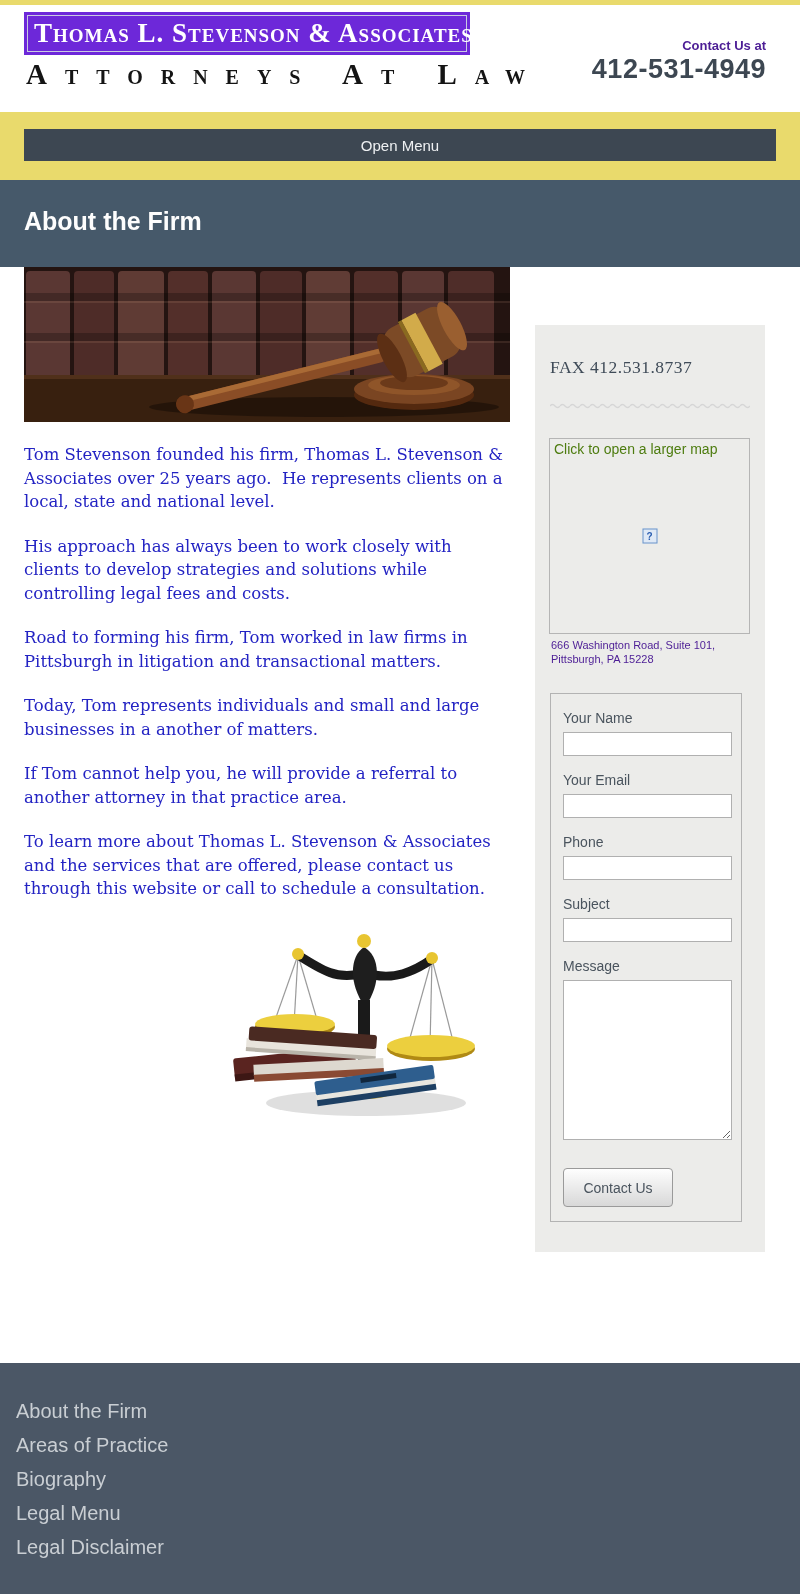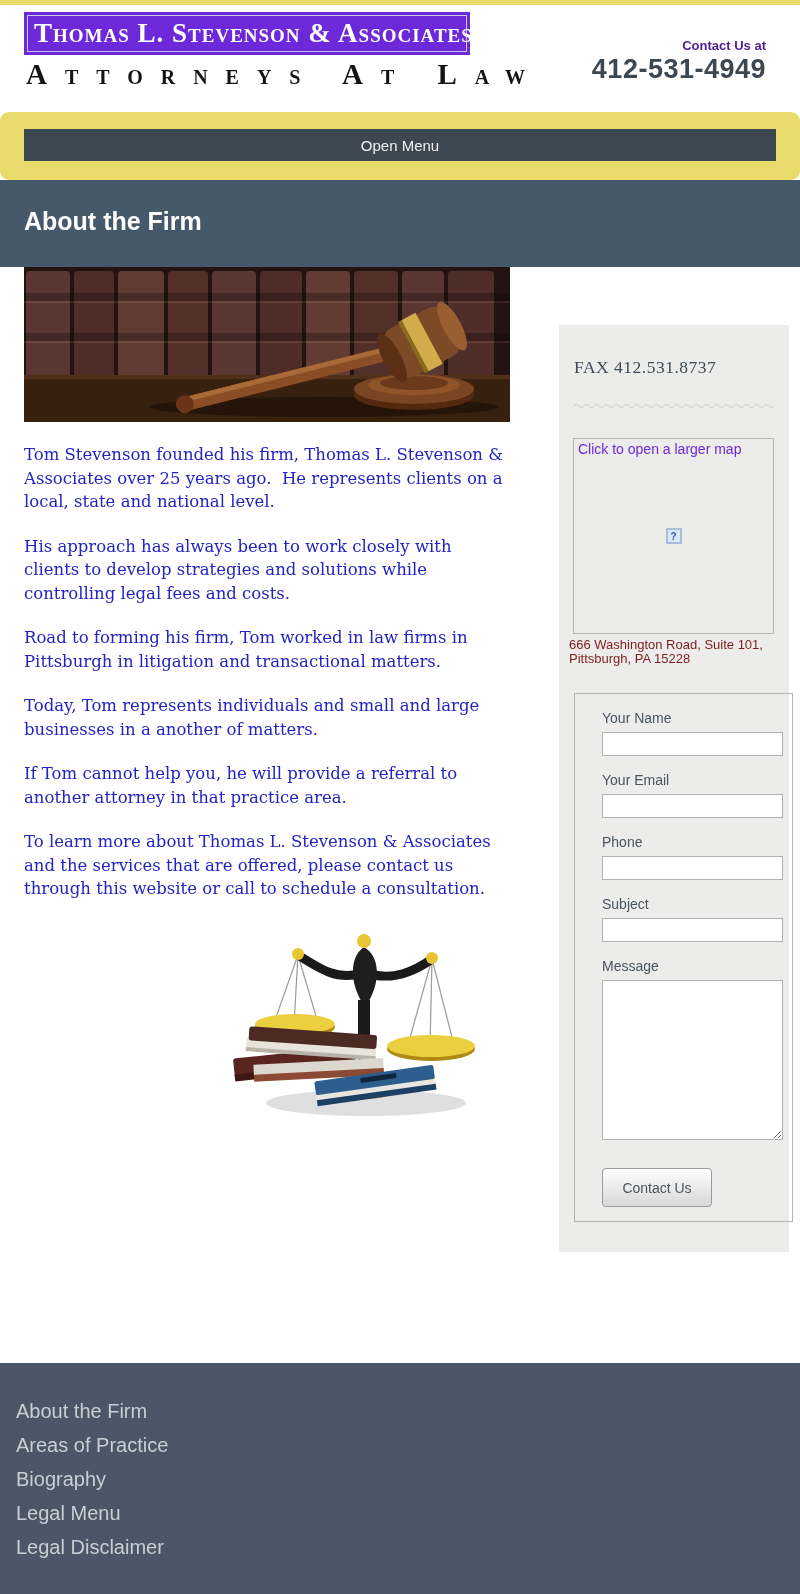--- a/index.html
+++ b/index.html
@@ -25,60 +25,60 @@
   .logo-sub {
     margin-top:3px; padding-left:2px;
     font-family:"Liberation Serif", serif; font-variant:small-caps; font-weight:bold;
     font-size:29px; color:#141414; letter-spacing:0.62em; white-space:nowrap;
   }
   .contact-block { position:absolute; right:34px; top:33px; text-align:right; }
   .contact-label { font-size:13px; font-weight:bold; color:#4c1d95; }
   .contact-phone { font-size:27px; font-weight:bold; color:#3d4752; letter-spacing:.5px; margin-top:1px; }
 
   
-  .menu-band { background:#e9da6c; padding:17px 24px 19px;border-radius:9px; }
+  .menu-band { background:#e9da6c; padding:17px 24px 19px; }
   .open-menu-btn {
     display:block; width:100%; height:32px; background:#3d4752; color:#eef0f2;
     border:none; font-size:15px; font-family:"Liberation Sans", sans-serif; cursor:pointer;
   }
 
   
   .page-banner { background:#46596a; height:87px; display:flex; align-items:center; }
   .page-banner h1 { margin:0 0 4px 24px; color:#fdfdfd; font-size:25px; font-weight:bold; }
 
   
   .main { position:relative; min-height:1096px; background:#fff; }
   .left-col { margin-left:24px; width:486px; }
   .gavel-figure { width:486px; height:155px; display:block; }
   .left-col p {
     font-family:"DejaVu Serif", serif; color:#2323c3;
     font-size:16.5px; line-height:23.5px; margin:21px 0 0 0; white-space:pre-wrap;
   }
   .scales-figure { display:block; width:265px; height:200px; margin:24px 0 0 192px; }
 
   
-  .sidebar { position:absolute; left:559px; top:58px; width:230px; background:#ececea; padding-bottom:30px; }
+  .sidebar { position:absolute; left:535px; top:58px; width:230px; background:#ececea; padding-bottom:30px; }
   .fax-heading {
     font-family:"Liberation Serif", serif; font-weight:normal;
     font-size:17.5px; letter-spacing:.5px; color:#3f4b58; margin:32px 15px 0 15px;
   }
   .wavy-divider { display:block; margin:24px 15px 0 15px; }
   .map-box {
     position:relative; margin:28px 0 0 14px; width:201px; height:196px;
     border:1px solid #b5b5b5; background:#ececea;
   }
-  .map-link { position:absolute; top:2px; left:4px; font-size:14px; color:#6d28d9; text-decoration:none; cursor:pointer; }
+  .map-link { position:absolute; top:2px; left:4px; font-size:14px; color:#4d7c0f; text-decoration:none; cursor:pointer; }
   .broken-icon {
     position:absolute; left:50%; top:50%; transform:translate(-50%,-50%);
     width:15px; height:15px; border:1px solid #6a93c8; background:#dfe9f6;
     color:#2a5db0; font-size:10px; line-height:13px; text-align:center; font-weight:bold;
   }
-  .address { margin:4px 15px 0 10px; font-size:13px; line-height:14px; color:#7f1d1d; }
-
-  .contact-form-box { margin:27px 0 0 15px; width:219px; border:1px solid #b3b3b3; padding:16px 9px 14px 27px; }
+  .address { margin:4px 15px 0 16px; font-size:11px; line-height:14px; color:#4c1d95; }
+
+  .contact-form-box { margin:27px 0 0 15px; width:192px; border:1px solid #b3b3b3; padding:16px 9px 14px 12px; }
   .form-group { margin-bottom:16px; }
   .form-group label { display:block; font-size:14px; color:#4a545e; margin-bottom:6px; }
   .form-input {
     display:block; width:100%; height:24px; border:1px solid #b0b0b0; background:#fff;
     padding:2px 4px; font-size:13px; font-family:"Liberation Sans", sans-serif;
   }
   .form-textarea {
     display:block; width:100%; height:160px; border:1px solid #b0b0b0; background:#fff;
     padding:3px 4px; font-size:13px; font-family:"Liberation Sans", sans-serif; resize:vertical;
   }

